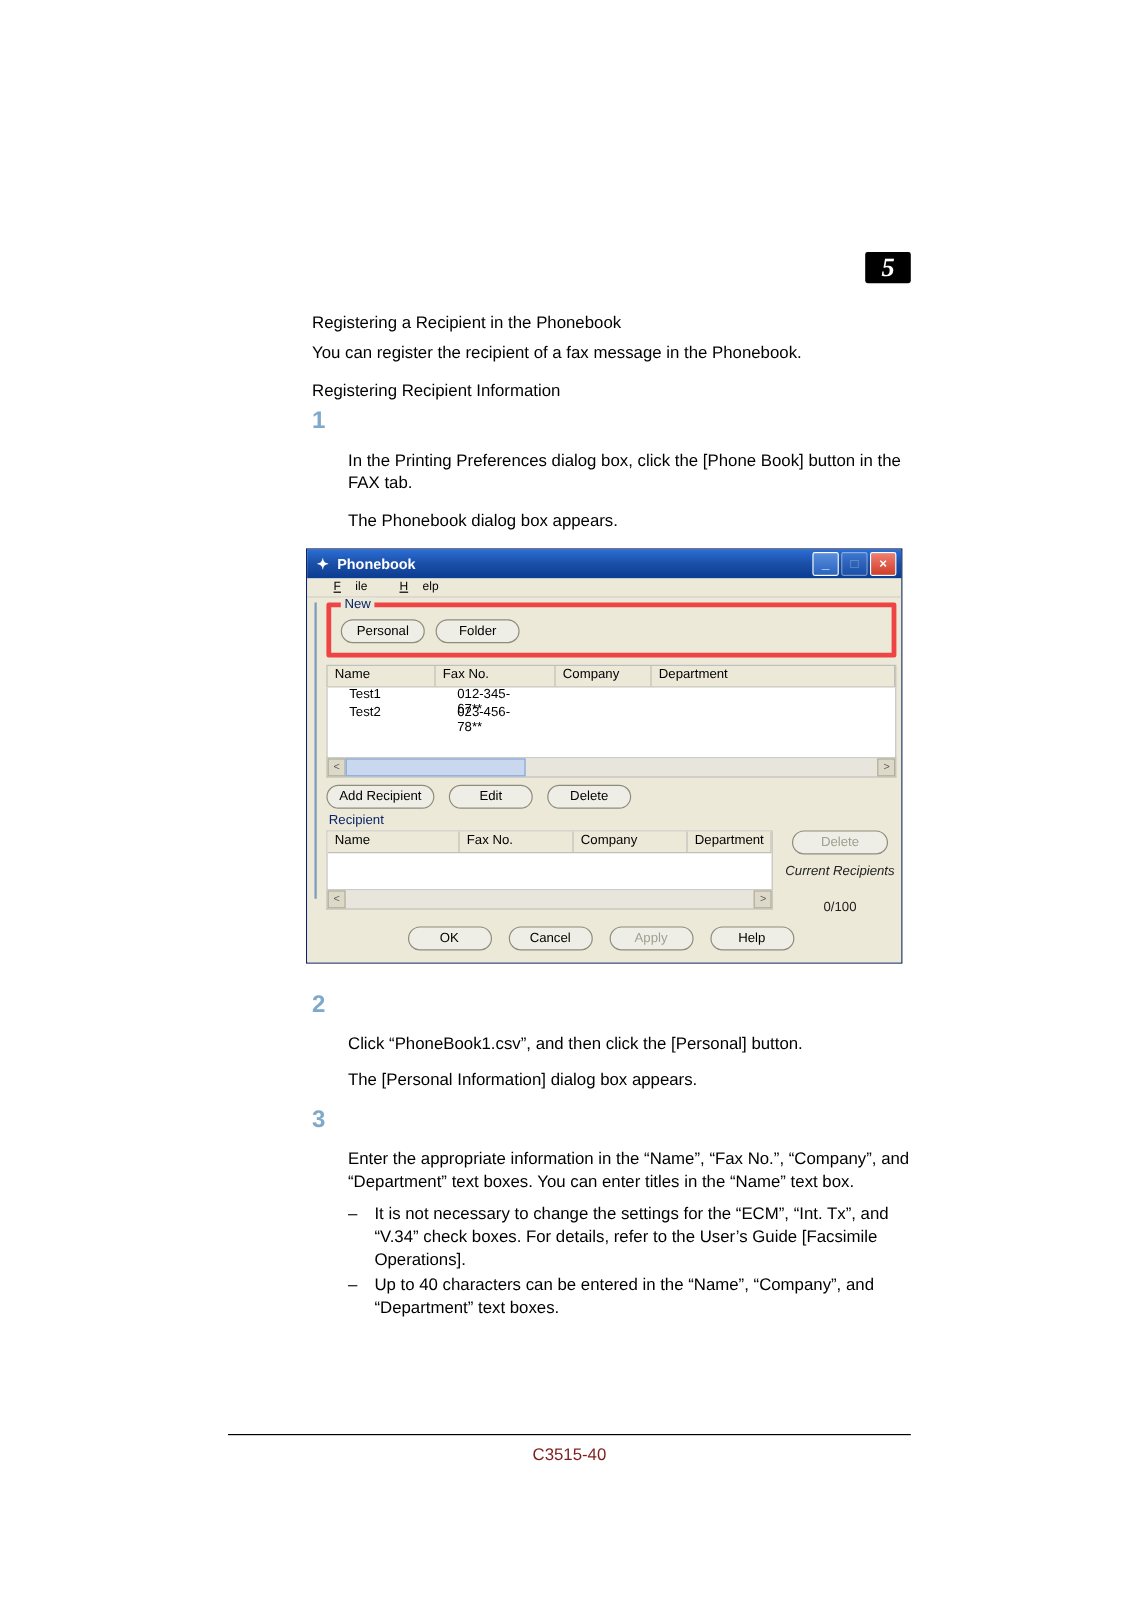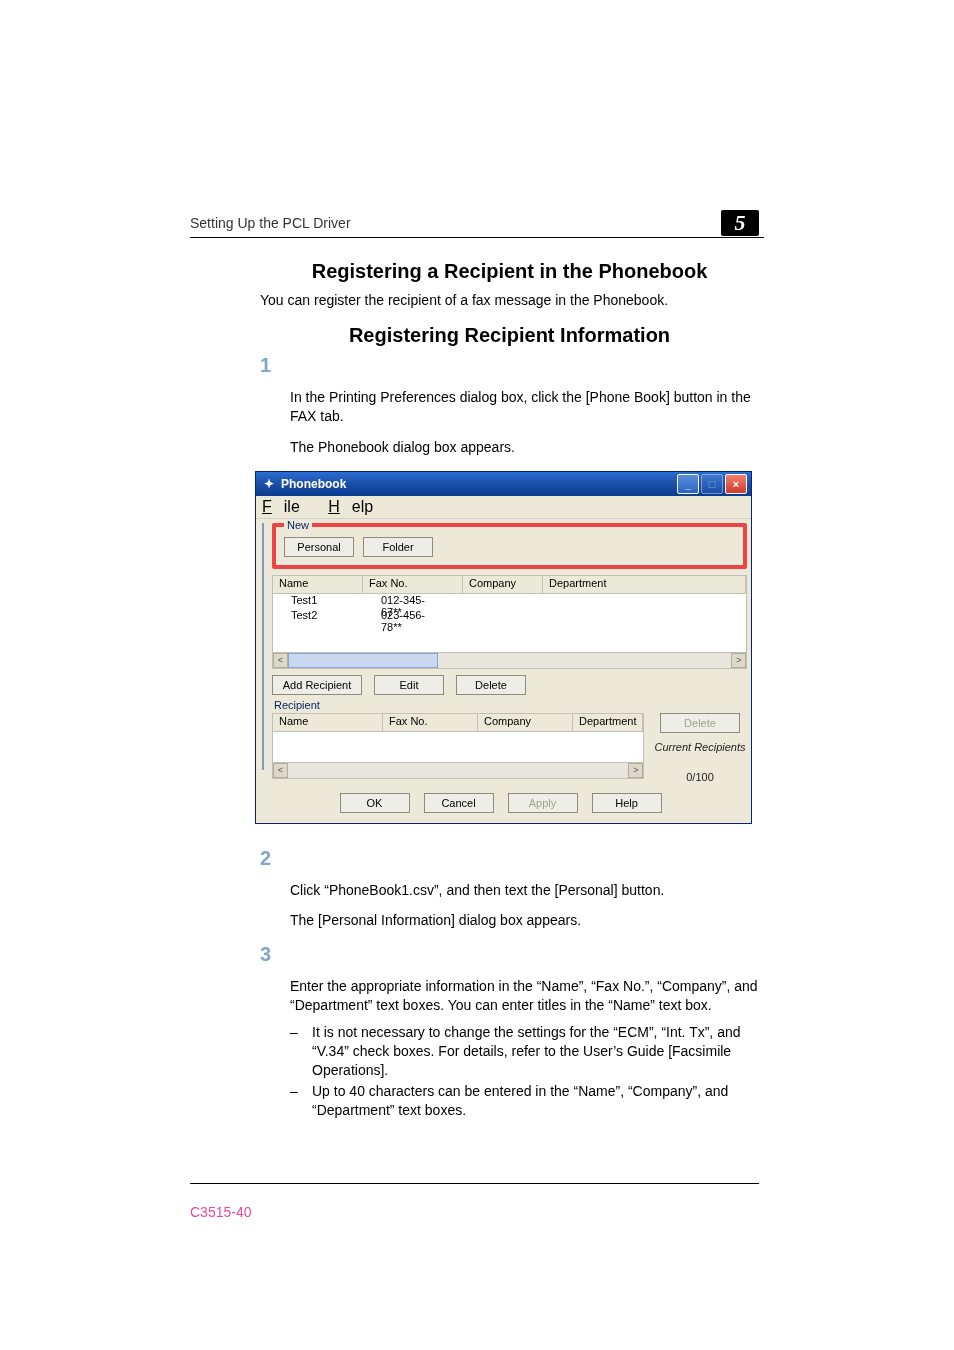--- a/index.html
+++ b/index.html
@@ -47,24 +47,23 @@
     line-height: 26px;
     border-radius: 2px;
   }
   .content {
     position: absolute;
     top: 260px;
     left: 260px;
     right: 195px;
   }
   .h-sub {
-    font-weight: bold;
-    font-size: 20px;
+    font-weight: normal;
+    font-size: 14px;
     margin: 0 0 8px 0;
-    text-align: center;
   }
   .para {
     font-size: 14px;
     line-height: 1.35;
     margin: 0 0 14px 0;
   }
   .step-row {
     display: flex;
     align-items: flex-start;
     margin-bottom: 6px;
@@ -96,25 +95,25 @@
   .bullets li .dash {
     width: 22px;
     flex-shrink: 0;
   }
   .footer {
     position: absolute;
     left: 190px;
     right: 195px;
     bottom: 130px;
     border-top: 1px solid #000;
-    padding-top: 20px;
+    padding-top: 8px;
     font-size: 14px;
-    color: #ec4899;
-    display: flex;
-    justify-content: flex-start;
+    color: #7f1d1d;
+    display: flex;
+    justify-content: center;
   }
 
   
   .dialog-wrap {
     margin: 6px 0 24px -5px;
     width: 495px;
   }
   .dlg {
     width: 495px;
     background: #ece9d8;
@@ -149,22 +148,22 @@
     justify-content: center;
     font-size: 11px;
     font-weight: bold;
     color: #fff;
     background: linear-gradient(to bottom,#5a8edb,#2a64c1);
   }
   .winbtn.close { background: linear-gradient(to bottom,#f08070,#d23c2a); }
   .winbtn.disabled { opacity: 0.45; }
   .menubar {
     background: #ece9d8;
-    padding: 2px 6px;
-    font-size: 16px;
+    padding: 2px 22px;
+    font-size: 10px;
   }
   .menubar span { margin-right: 12px; }
   .menubar .ul { text-decoration: underline; }
   .body2 {
     display: flex;
     padding: 4px 6px 0 6px;
     border-top: 1px solid #d4d0c8;
     background: #ece9d8;
   }
   .tree-pane {
@@ -222,21 +221,21 @@
     padding: 0 3px;
     font-size: 11px;
     color: #0a246a;
   }
   .btn {
     display: inline-block;
     min-width: 70px;
     height: 20px;
     background: #efeee6;
     border: 1px solid #8e8c7c;
-    border-radius: 0;
+    border-radius: 10px;
     font-size: 11px;
     text-align: center;
     line-height: 18px;
     padding: 0 4px;
     margin-right: 6px;
     box-sizing: border-box;
   }
   .btn.disabled { color: #a0a090; }
   .list-head {
     display: flex;
@@ -344,23 +343,20 @@
   .rec-col-name { width: 110px; }
   .rec-col-fax { width: 95px; }
   .rec-col-comp { width: 95px; }
   .rec-col-dept { flex:1; }
 </style>
 </head>
 <body>
 
 <div class="page">
 
-  <div class="run-head">
-    <div class="line">Setting Up the PCL Driver</div>
-  </div>
   <div class="chapter-badge">5</div>
 
   <div class="content">
     <p class="h-sub">Registering a Recipient in the Phonebook</p>
     <p class="para">You can register the recipient of a fax message in the Phonebook.</p>
     <p class="h-sub">Registering Recipient Information</p>
 
     <div class="step-row">
       <div class="step-num">1</div>
       <div class="step-text para" style="margin-bottom:6px">In the Printing Preferences dialog box, click the [Phone Book] button in the FAX tab.</div>
@@ -472,21 +468,21 @@
           <span class="btn">OK</span>
           <span class="btn">Cancel</span>
           <span class="btn disabled"><span class="ul">A</span>pply</span>
           <span class="btn">Help</span>
         </div>
       </div>
     </div>
 
     <div class="step-row">
       <div class="step-num">2</div>
-      <div class="step-text para" style="margin-bottom:6px">Click “PhoneBook1.csv”, and then text the [Personal] button.</div>
+      <div class="step-text para" style="margin-bottom:6px">Click “PhoneBook1.csv”, and then click the [Personal] button.</div>
     </div>
     <p class="para step-sub">The [Personal Information] dialog box appears.</p>
 
     <div class="step-row">
       <div class="step-num">3</div>
       <div class="step-text para" style="margin-bottom:2px">Enter the appropriate information in the “Name”, “Fax No.”, “Company”, and “Department” text boxes. You can enter titles in the “Name” text box.</div>
     </div>
     <ul class="bullets">
       <li>
           <span class="dash">–</span>

